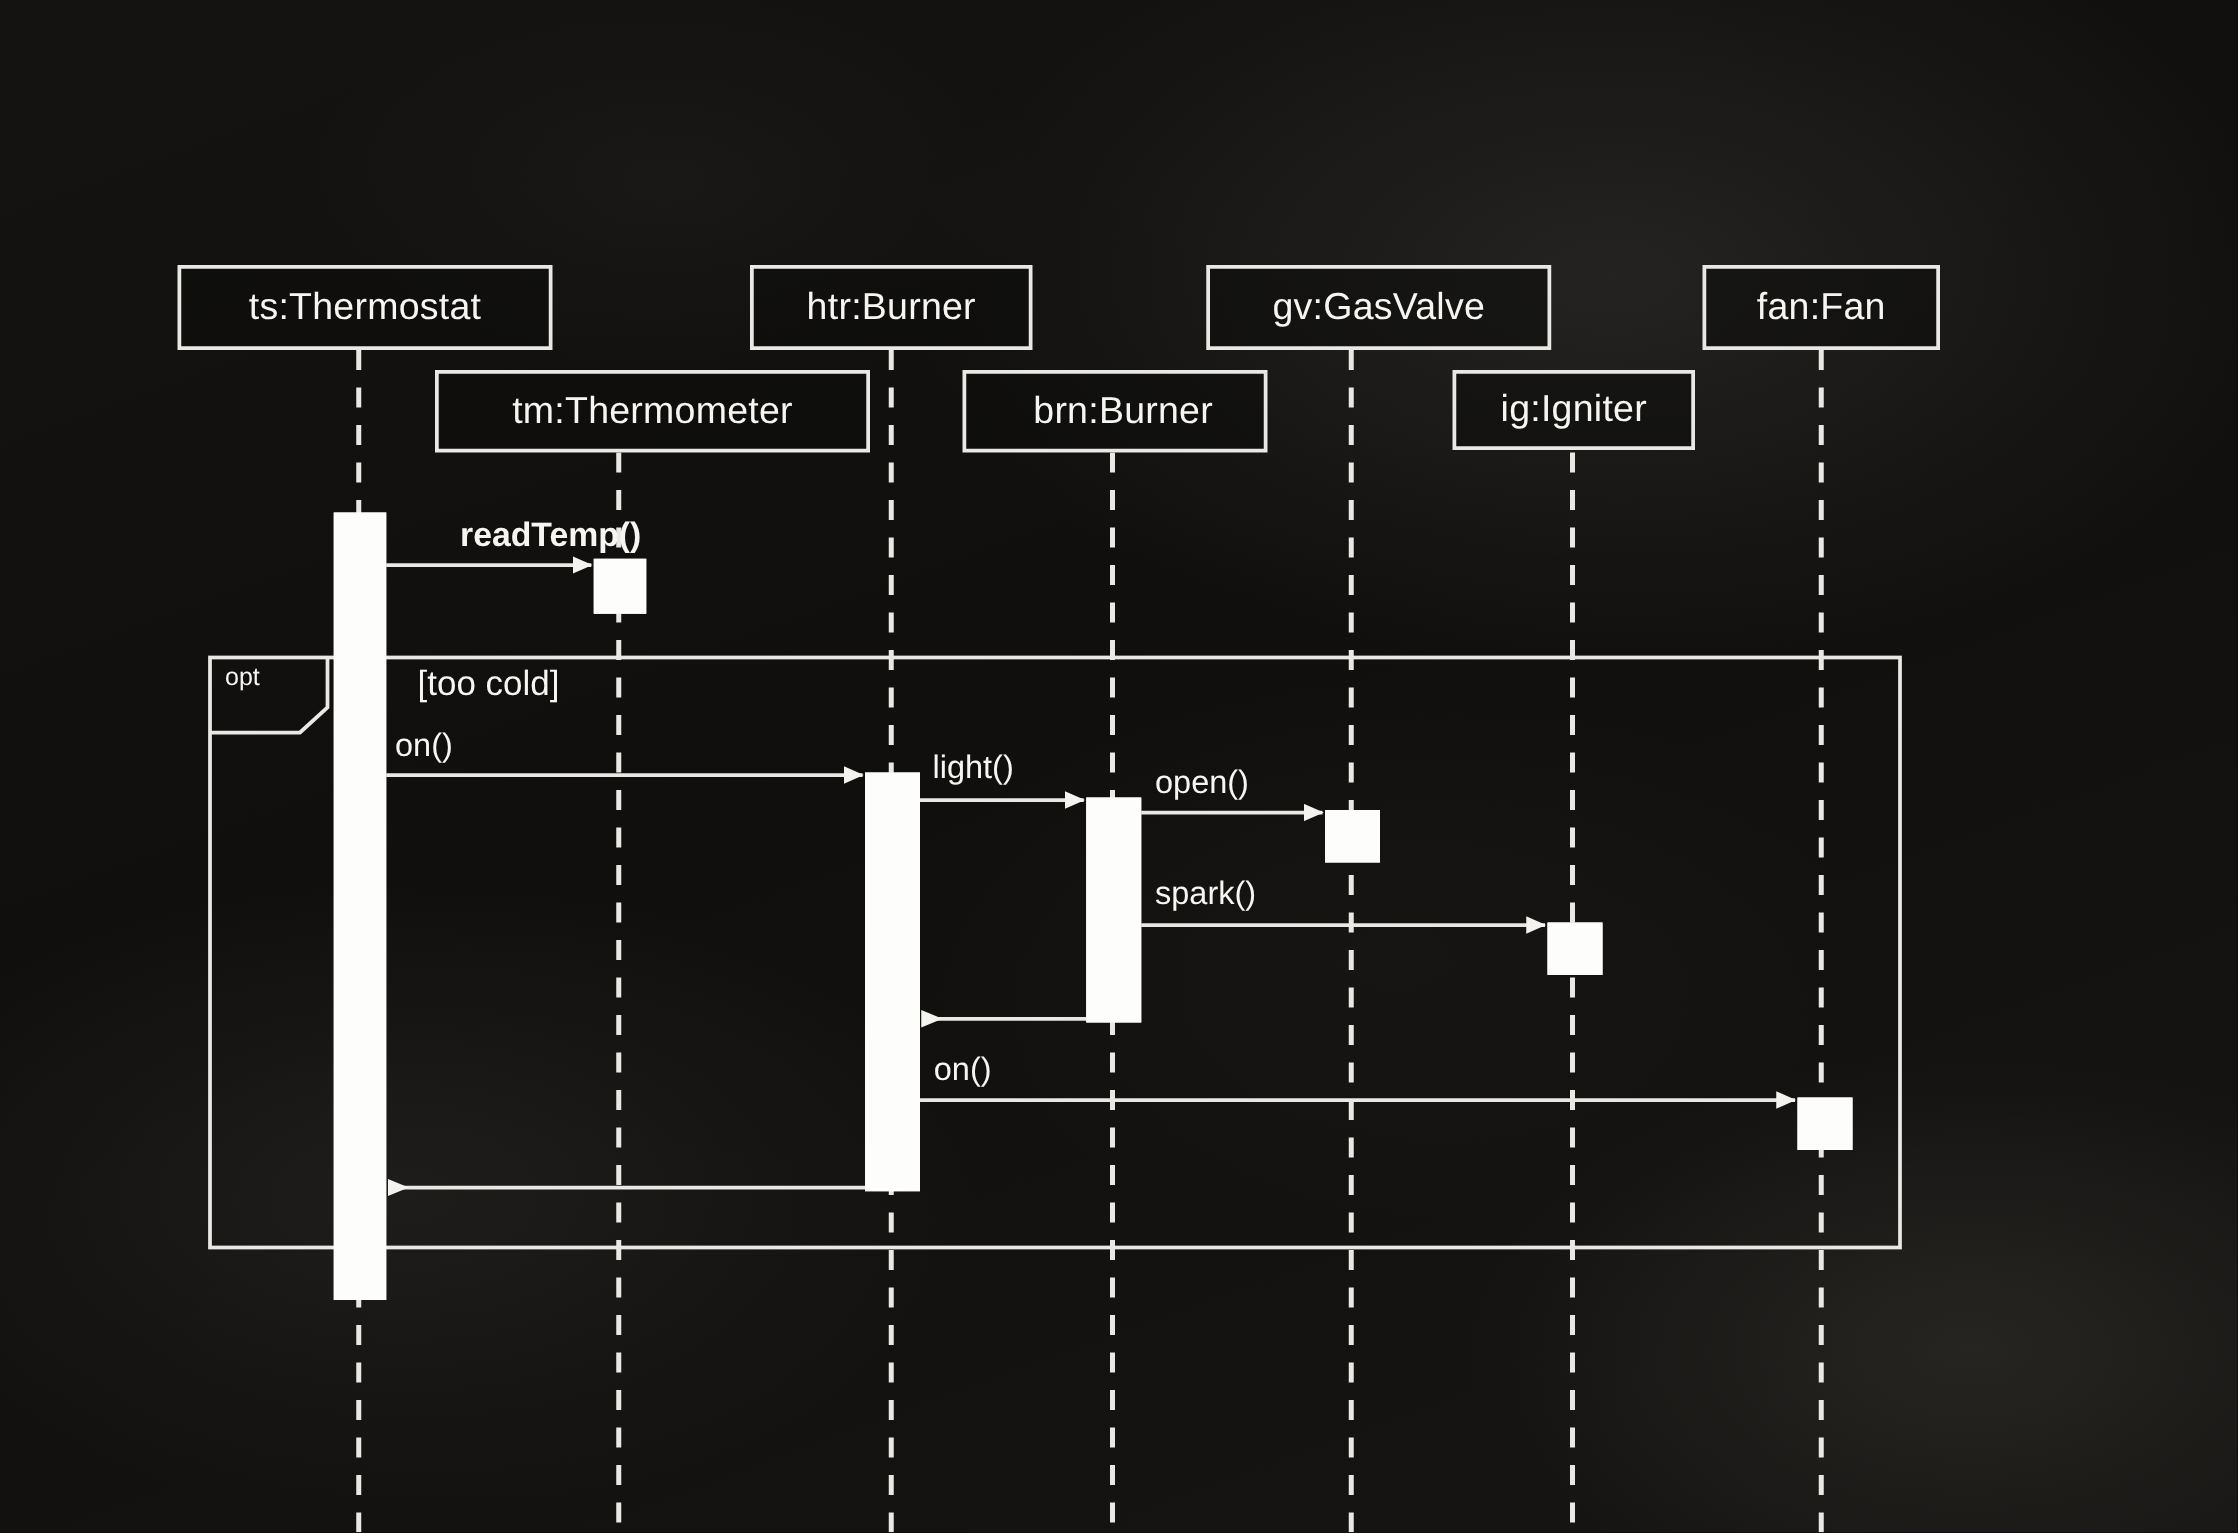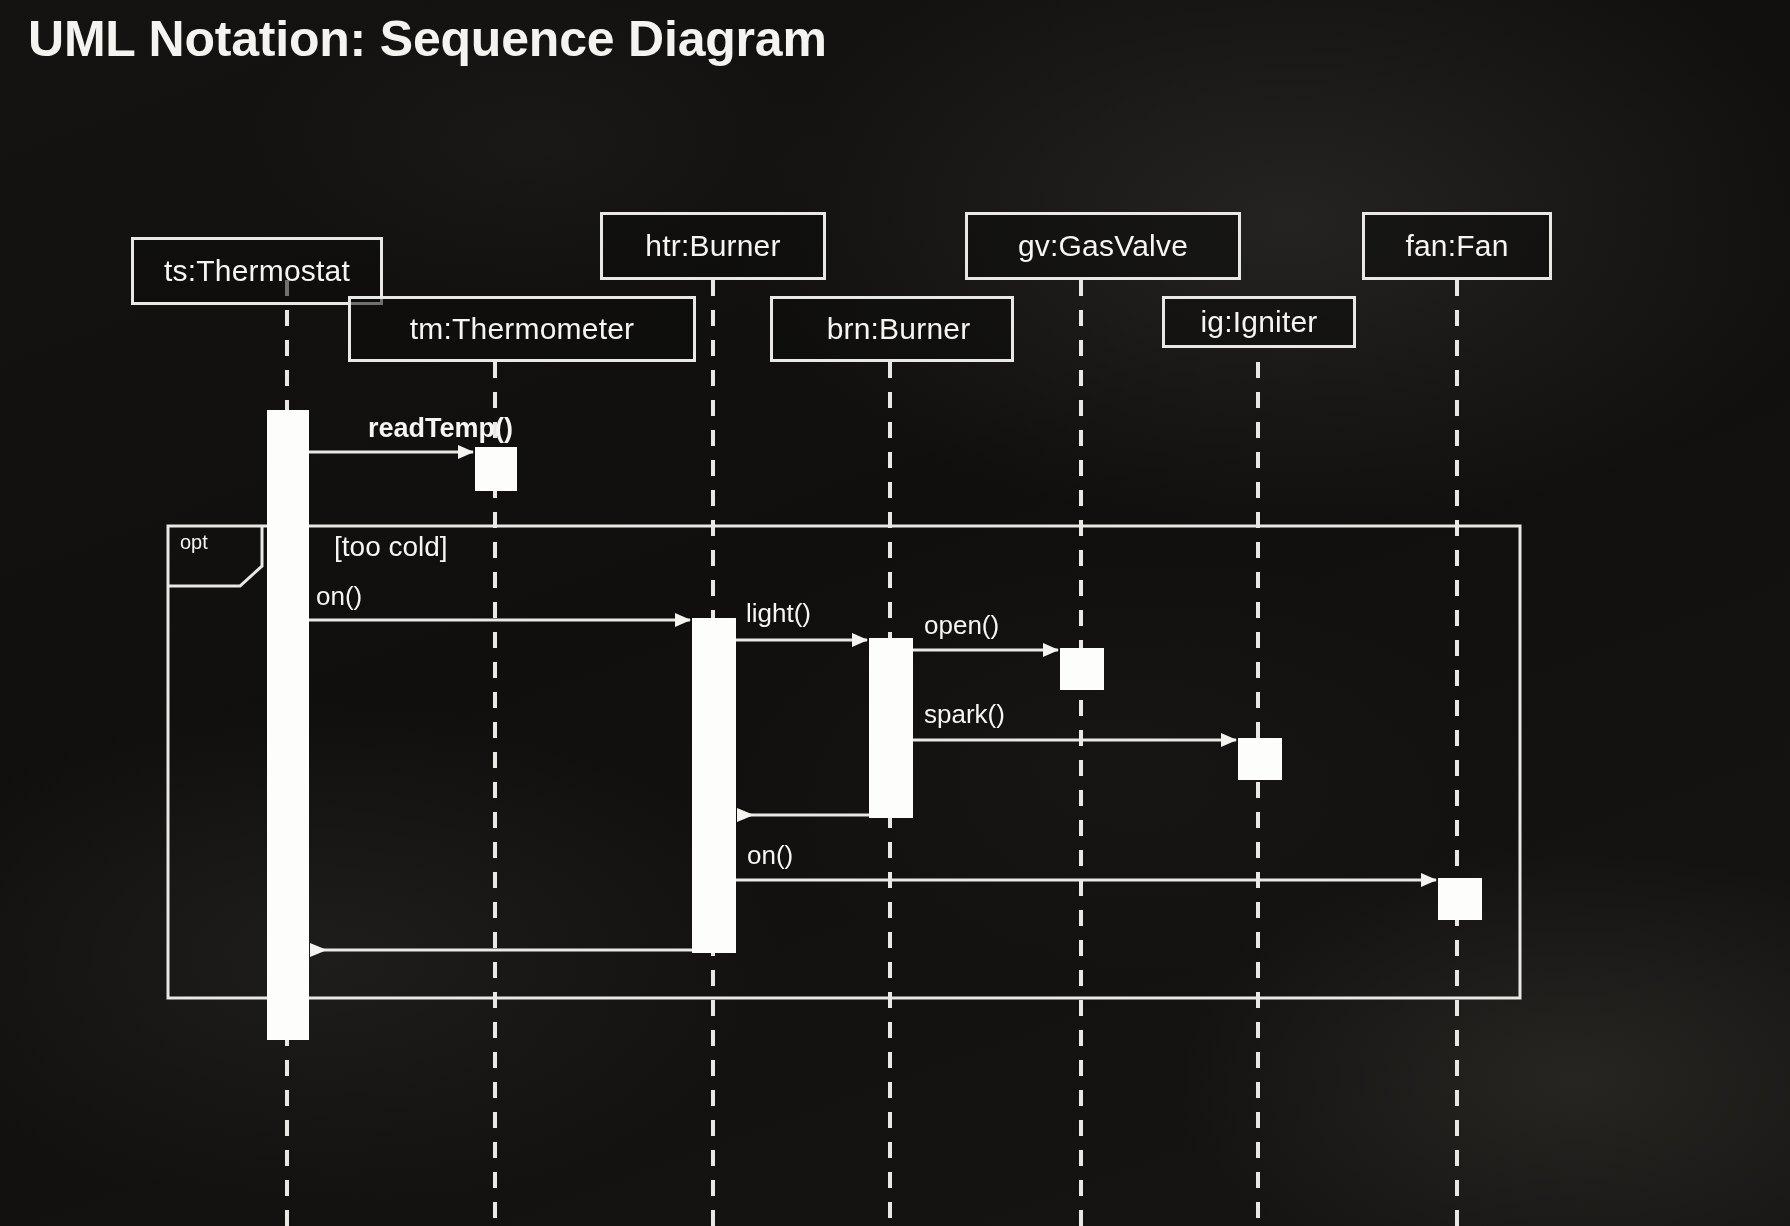--- a/index.html
+++ b/index.html
@@ -103,21 +103,20 @@
     color: #f6f5f2;
     white-space: nowrap;
     z-index: 7;
   }
 </style>
 </head>
 <body>
 
 <div id="stage">
 
-  <div class="title">UML Notation: Sequence Diagram</div>
 
   <svg class="diagram-layer" id="svg-layer" width="1790" height="1226" viewBox="0 0 1790 1226">
     <defs>
       <marker id="arrow-solid" markerWidth="16" markerHeight="14" refX="15" refY="7" orient="auto" markerUnits="userSpaceOnUse">
         <path d="M0,0 L16,7 L0,14 z" fill="#f4f3ef"></path>
       </marker>
       <marker id="arrow-open" markerWidth="18" markerHeight="16" refX="17" refY="8" orient="auto" markerUnits="userSpaceOnUse">
         <path d="M1,8 L18,1 L18,15 z" fill="#f4f3ef"></path>
       </marker>
     </defs>
@@ -140,36 +139,36 @@
         <line x1="736" y1="640" x2="867" y2="640" stroke="#e9e8e4" stroke-width="3" marker-end="url(#arrow-solid)"></line>
         <line x1="913" y1="650" x2="1058" y2="650" stroke="#e9e8e4" stroke-width="3" marker-end="url(#arrow-solid)"></line>
         <line x1="913" y1="740" x2="1236" y2="740" stroke="#e9e8e4" stroke-width="3" marker-end="url(#arrow-solid)"></line>
         <line x1="869" y1="815" x2="738" y2="815" stroke="#e9e8e4" stroke-width="3" marker-end="url(#arrow-open)"></line>
         <line x1="736" y1="880" x2="1436" y2="880" stroke="#e9e8e4" stroke-width="3" marker-end="url(#arrow-solid)"></line>
         <line x1="692" y1="950" x2="311" y2="950" stroke="#e9e8e4" stroke-width="3" marker-end="url(#arrow-open)"></line>
       </g>
   </svg>
 
   <div id="participants-layer">
-      <div class="participant" style="left: 131px; top: 212px; width: 252px; height: 68px; margin-top: 25px;">
+      <div class="participant" style="left: 142px; top: 212px; width: 300px; height: 68px;">
         <span>ts:Thermostat</span>
       </div>
       <div class="participant" style="left: 322px; top: 296px; width: 348px; height: 66px; margin-left: 26px;">
         <span>tm:Thermometer</span>
       </div>
       <div class="participant" style="left: 600px; top: 212px; width: 226px; height: 68px;">
         <span>htr:Burner</span>
       </div>
       <div class="participant" style="left: 770px; top: 296px; width: 244px; height: 66px; padding-left: 13px;">
         <span>brn:Burner</span>
       </div>
       <div class="participant" style="left: 945px; top: 212px; width: 276px; height: 68px; margin-left: 20px;">
         <span>gv:GasValve</span>
       </div>
-      <div class="participant" style="left: 1162px; top: 296px; width: 194px; height: 52px;">
+      <div class="participant" style="left: 1162px; top: 296px; width: 194px; height: 64px;">
         <span>ig:Igniter</span>
       </div>
       <div class="participant" style="left: 1362px; top: 212px; width: 190px; height: 68px;">
         <span>fan:Fan</span>
       </div>
     </div>
   <div id="activations-layer">
       <div class="activation" style="left: 267px; top: 410px; width: 42px; height: 630px;"></div>
       <div class="activation" style="left: 475px; top: 447px; width: 42px; height: 44px;"></div>
       <div class="activation" style="left: 692px; top: 618px; width: 44px; height: 335px;"></div>

